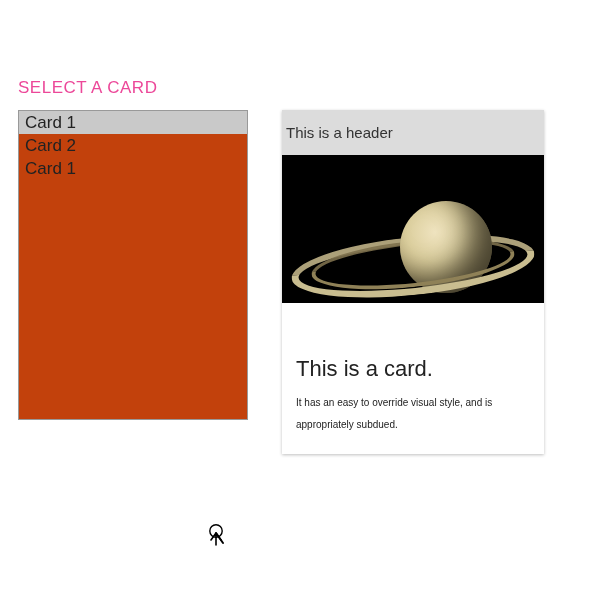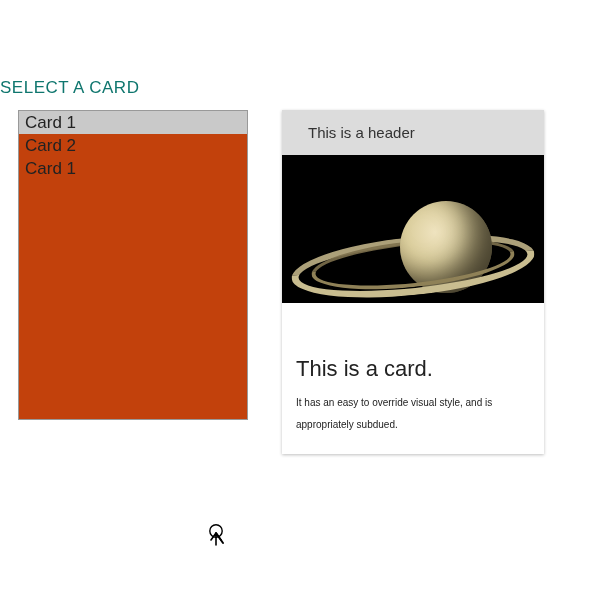--- a/index.html
+++ b/index.html
@@ -12,25 +12,25 @@
     color: #222;
     overflow: hidden;
   }
   .root {
     position: relative;
     width: 600px;
     height: 600px;
   }
   .heading {
     position: absolute;
-    left: 0;
+    left: 18px;
     top: 78px;
     font-size: 17px;
     letter-spacing: 0.5px;
-    color: #0f766e;
+    color: #ec4899;
   }
   .listbox {
     position: absolute;
     left: 18px;
     top: 110px;
     width: 230px;
     height: 310px;
     border: 1px solid #999;
     background: #c2410c;
     box-sizing: border-box;
@@ -49,21 +49,21 @@
   .card {
     position: absolute;
     left: 282px;
     top: 110px;
     width: 262px;
     box-shadow: 0 1px 3px rgba(0,0,0,0.25);
     background: #fff;
   }
   .card-header {
     background: #dcdcdc;
-    padding: 14px 26px;
+    padding: 14px 4px;
     font-size: 15px;
     color: #333;
   }
   .card-image {
     width: 262px;
     height: 148px;
     background: #000;
     position: relative;
     overflow: hidden;
   }

